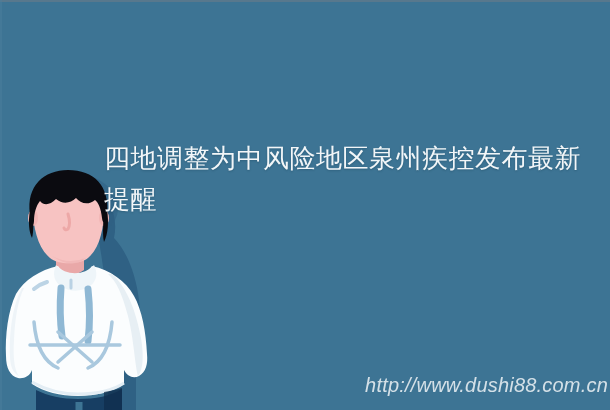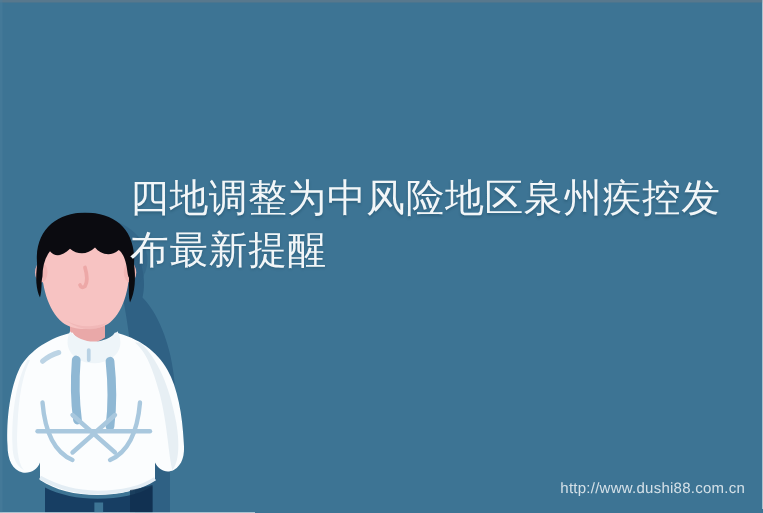--- a/index.html
+++ b/index.html
@@ -36,38 +36,39 @@
     opacity: 0.5;
   }
 
   
   #headline {
     position: absolute;
     left: 104px;
     top: 138px;
     width: 492px;
     color: #f2f6f8;
-    font-size: 31px;
+    font-size: 26px;
     line-height: 41px;
     letter-spacing: 0.5px;
     font-weight: 400;
     text-shadow: 0 1px 2px rgba(12, 45, 66, 0.28);
     white-space: normal;
     word-break: break-all;
   }
 
   
   #watermark {
     position: absolute;
-    right: 14px;
+    right: 2px;
     bottom: 13px;
     color: rgba(255, 255, 255, 0.78);
-    font-size: 12px;
+    font-size: 20px;
     letter-spacing: 0.2px;
     white-space: nowrap;
+    font-style: italic;
   }
 
   
   #figure {
     position: absolute;
     left: 0;
     bottom: 0;
     width: 150px;
     height: 240px;
   }

